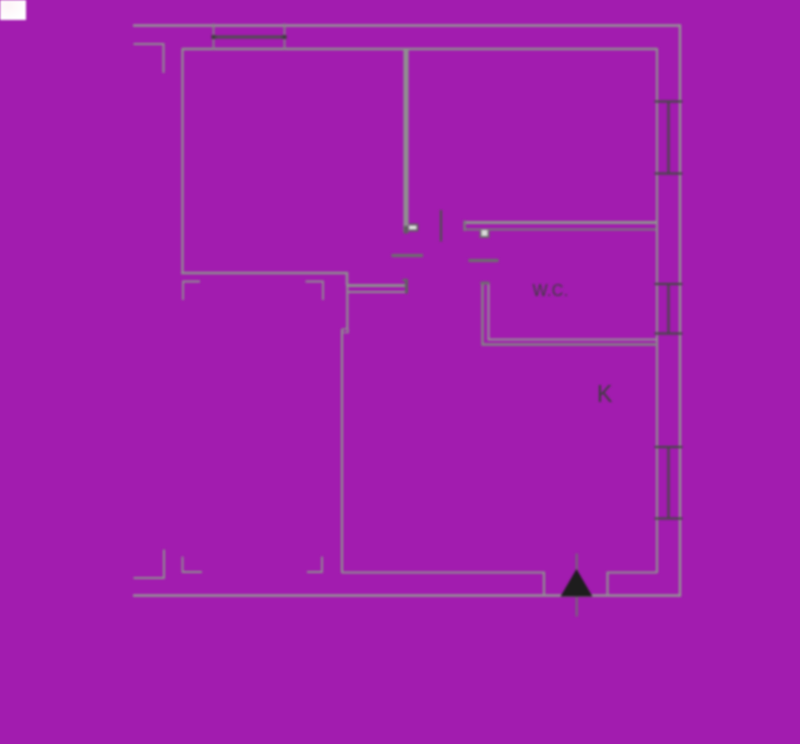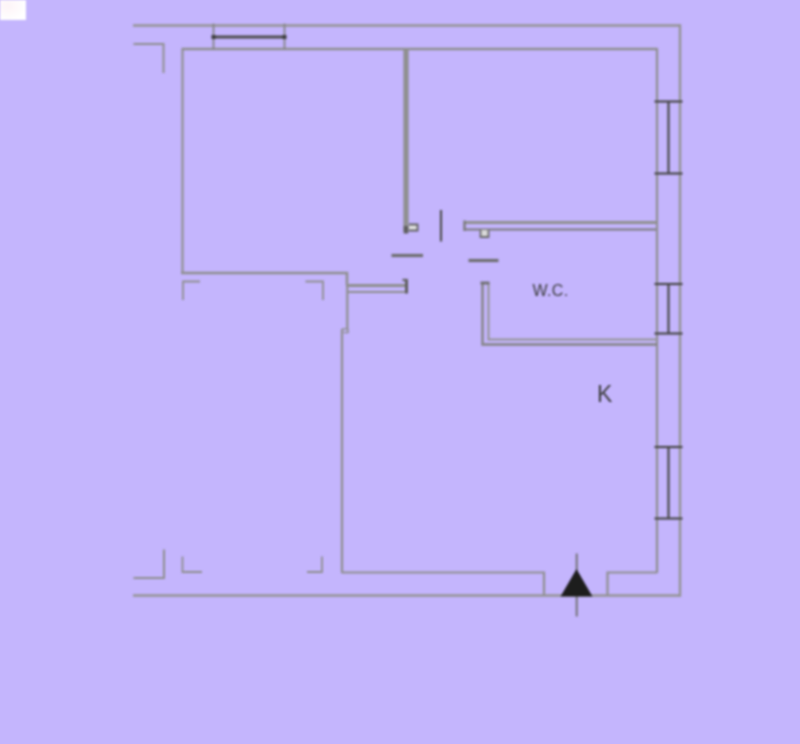--- a/index.html
+++ b/index.html
@@ -1,16 +1,16 @@
 <!DOCTYPE html>
 <html><head>
 <meta charset="utf-8">
 <style>
   html,body{margin:0;padding:0;background:#ffffff;}
-  #plan{position:relative;width:800px;height:744px;background:#c4b5fd;overflow:hidden;}
+  #plan{position:relative;width:800px;height:744px;background:#a21caf;overflow:hidden;}
   svg{position:absolute;top:0;left:0;filter:blur(0.9px);}
   text{font-family:"Liberation Sans", sans-serif;}
 </style>
 </head>
 <body>
 
 <div id="plan">
 <svg width="800" height="744" viewBox="0 0 800 744">
 
   <g>

